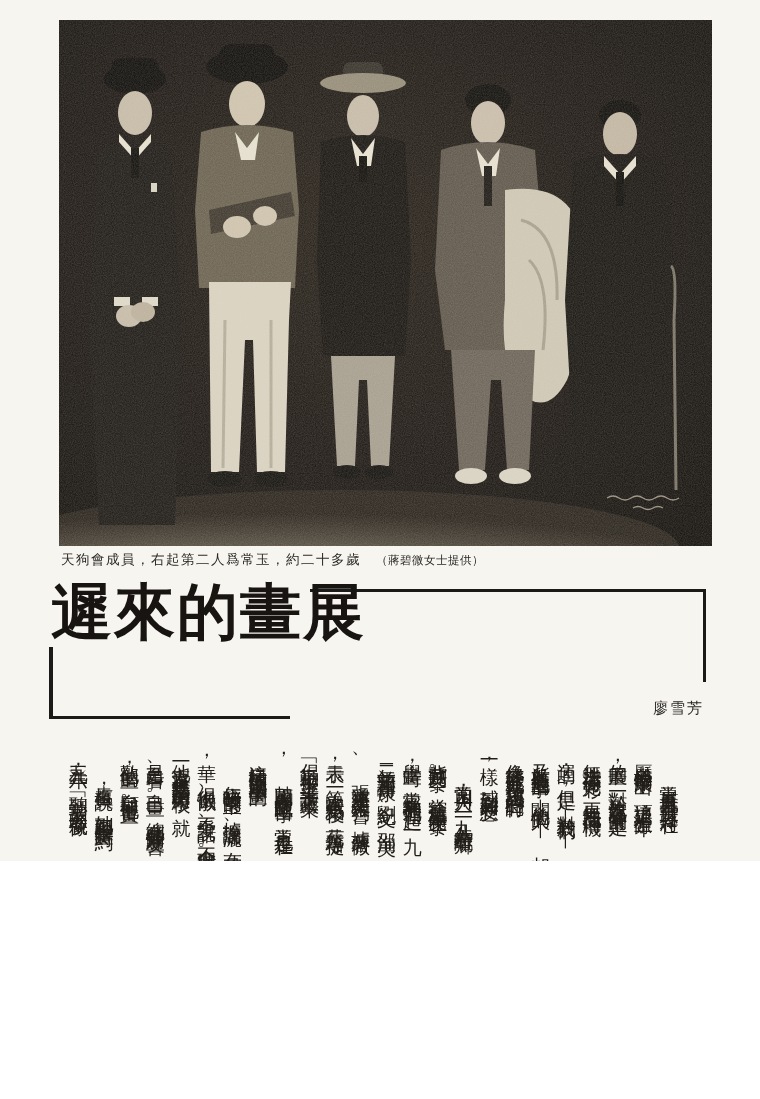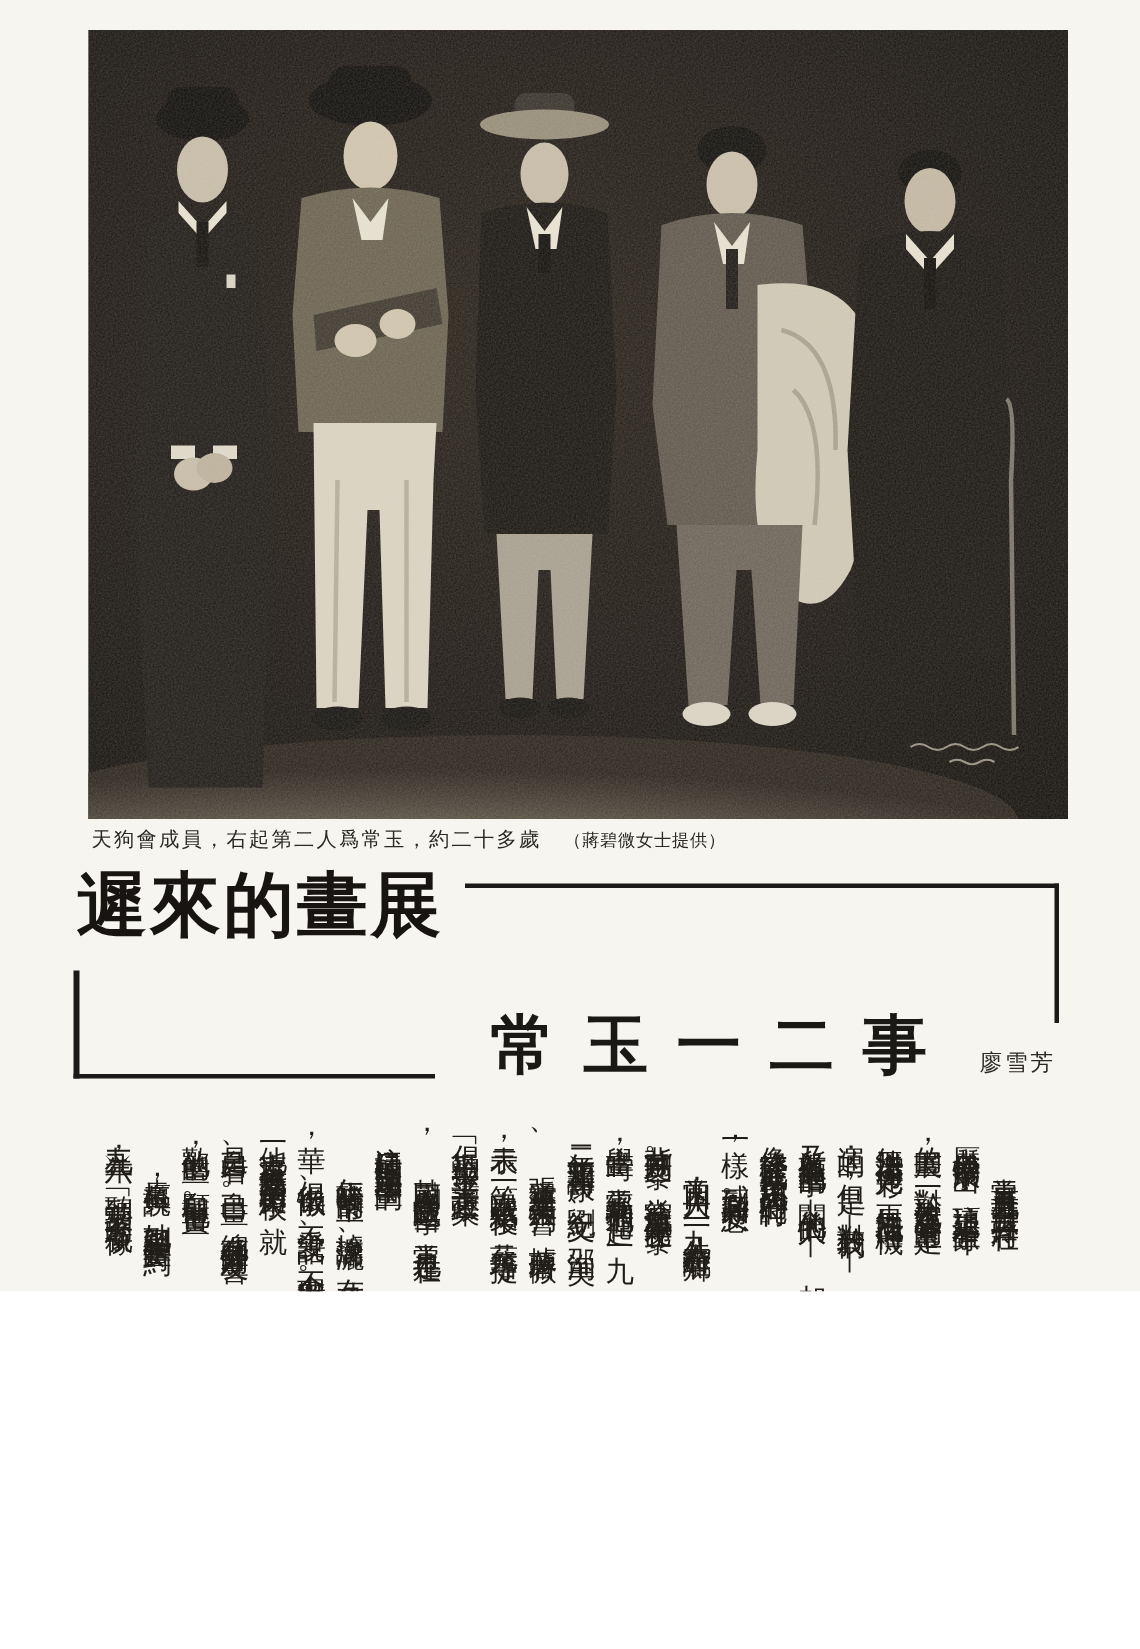--- a/index.html
+++ b/index.html
@@ -20,21 +20,21 @@
   
   .caption{
     position:absolute;left:61px;top:551px;width:640px;
     font-size:13.5px;letter-spacing:1.5px;color:#2b2823;
     font-family:"DejaVu Serif","Liberation Serif",serif;
   }
   .caption .credit{font-size:11.5px;letter-spacing:0.5px;}
   
   .headline{
     position:absolute;left:51px;top:577px;margin:0;
-    font-size:47px;font-weight:900;letter-spacing:2px;line-height:1.15;
+    font-size:61px;font-weight:900;letter-spacing:2px;line-height:1.15;
     color:#171411;
   }
   .rule-top{
     position:absolute;left:310px;top:589px;width:393px;height:90px;
     border-top:3px solid #1c1a18;border-right:3px solid #1c1a18;
   }
   .rule-left{
     position:absolute;left:49px;top:647px;width:237px;height:69px;
     border-left:4px solid #1c1a18;border-bottom:3px solid #1c1a18;
   }
@@ -163,21 +163,20 @@
 
       <rect width="653" height="526" filter="url(#grain)"></rect>
     </svg>
   </figure>
 
   <div class="caption"><span>天狗會成員，右起第二人爲常玉，約二十多歲</span>　<span class="credit">（蔣碧微女士提供）</span></div>
 
   <div class="rule-top"></div>
   <div class="rule-left"></div>
   <h1 class="headline">遲來的畫展</h1>
-  <h2 class="subtitle">常玉一二事</h2>
   <div class="author">廖雪芳</div>
 
   <main class="body-text">
     <div class="col">　常玉畫展九月日十六至廿二日將在</div>
     <div class="col">歷史博物館展出了！這項延宕了十餘年</div>
     <div class="col">的畫展，對於一生沈沒在巴黎的常玉是</div>
     <div class="col">無法增添任何光彩，更無法挽回任何機</div>
     <div class="col">運的；但是，對於我們——少數認識他</div>
     <div class="col">及所有聽過他的事、關心他的人——却</div>
     <div class="col">像終於能完成一件長久記掛內心的託付</div>

